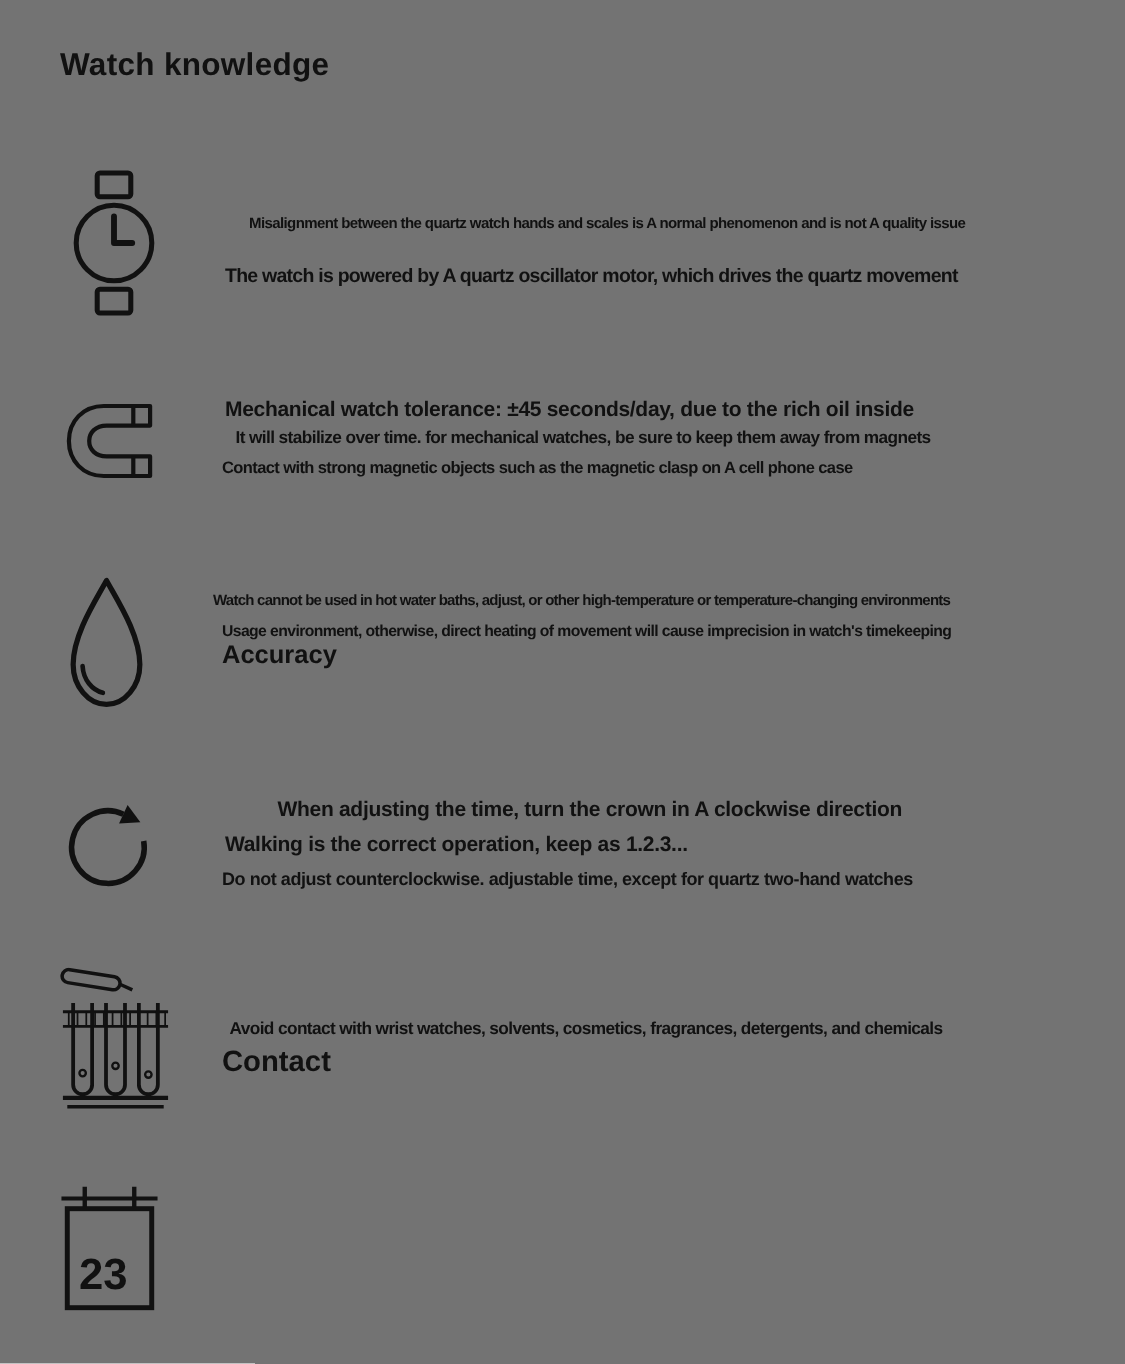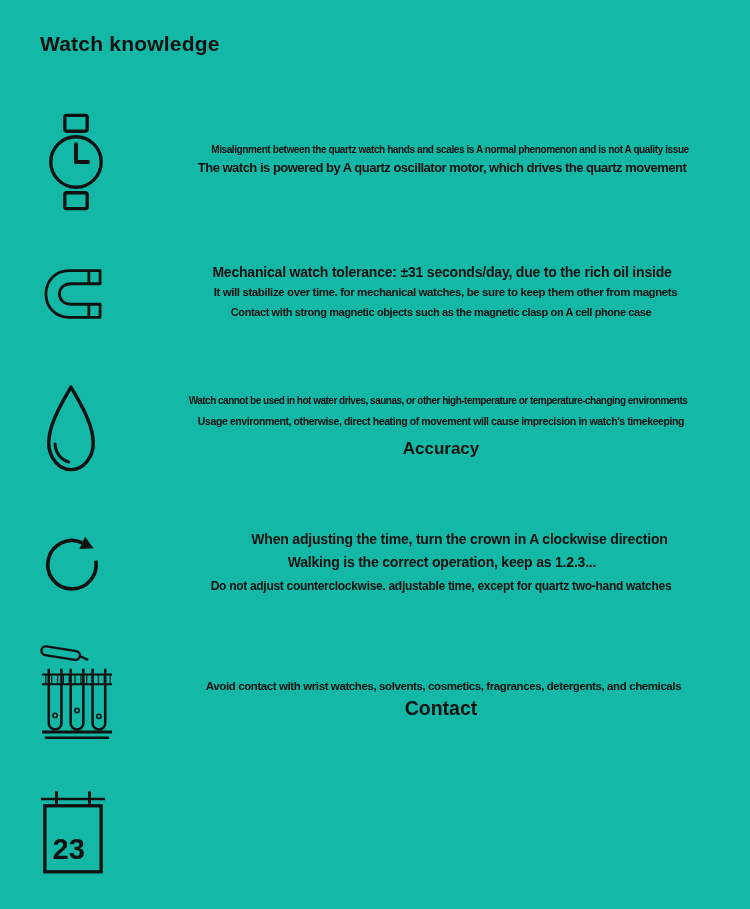--- a/index.html
+++ b/index.html
@@ -1,36 +1,36 @@
 <!DOCTYPE html>
 <html><head>
 <meta charset="utf-8">
 <style>
   * { margin: 0; padding: 0; box-sizing: border-box; }
   html, body { background: #ffffff; }
   .page {
     position: relative;
     width: 750px;
     height: 909px;
-    background: #14b8a6;
+    background: #737373;
     color: #111;
     font-family: "Liberation Sans", "DejaVu Sans", sans-serif;
     overflow: hidden;
   }
   .title {
     position: absolute;
     left: 40px;
     top: 32px;
     font-size: 21px;
     font-weight: bold;
     letter-spacing: 0.2px;
   }
   .sec { position: absolute; left: 0; width: 750px; }
   .icon { position: absolute; }
-  .lines { position: absolute; left: 148px; right: 16px; white-space: nowrap; text-align: center; }
+  .lines { position: absolute; left: 148px; right: 16px; white-space: nowrap; }
   .ln { font-weight: bold; white-space: nowrap; }
   svg { display: block; }
 </style>
 </head>
 <body>
 
 <div class="page">
 
   <h1 class="title">Watch knowledge</h1>
 
@@ -40,53 +40,53 @@
         <g fill="none" stroke="#111">
           <rect x="18" y="2" width="24" height="17" rx="2" stroke-width="3.6"></rect>
           <rect x="18" y="85" width="24" height="17" rx="2" stroke-width="3.6"></rect>
           <circle cx="30" cy="52" r="27" stroke-width="3.6"></circle>
           <path d="M30 52 V33 M30 52 H43" stroke-width="4.2" stroke-linecap="round"></path>
         </g>
       </svg>
     </div>
     <div class="lines" style="top:32px">
       <div class="ln" style="font-size:10px;letter-spacing:-0.4px;margin-left:18px">Misalignment between the quartz watch hands and scales is A normal phenomenon and is not A quality issue</div>
-      <div class="ln" style="font-size:13px;letter-spacing:-0.5px;margin-top:5px;margin-left:2px">The watch is powered by A quartz oscillator motor, which drives the quartz movement</div>
+      <div class="ln" style="font-size:13px;letter-spacing:-0.5px;margin-top:21px;margin-left:2px">The watch is powered by A quartz oscillator motor, which drives the quartz movement</div>
     </div>
   </section>
 
   <section class="sec" style="top:262px">
     <div class="icon" style="left:42px;top:4px">
       <svg width="62" height="56" viewBox="0 0 66 60" aria-hidden="true">
         <g fill="none" stroke="#111" stroke-width="3" stroke-linejoin="round">
           <path d="M62 5 H29 C14 5 4 16 4 30 C4 44 14 55 29 55 H62 V41 H31 C23 41 18.5 36 18.5 30 C18.5 24 23 19 31 19 H62 Z"></path>
           <path d="M50 5 V19 M50 41 V55"></path>
         </g>
       </svg>
     </div>
     <div class="lines" style="top:2px">
-      <div class="ln" style="font-size:14px;letter-spacing:-0.2px;margin-left:2px">Mechanical watch tolerance: ±31 seconds/day, due to the rich oil inside</div>
-      <div class="ln" style="font-size:11.5px;letter-spacing:-0.4px;margin-top:6px;margin-left:9px">It will stabilize over time. for mechanical watches, be sure to keep them other from magnets</div>
+      <div class="ln" style="font-size:14px;letter-spacing:-0.2px;margin-left:2px">Mechanical watch tolerance: ±45 seconds/day, due to the rich oil inside</div>
+      <div class="ln" style="font-size:11.5px;letter-spacing:-0.4px;margin-top:6px;margin-left:9px">It will stabilize over time. for mechanical watches, be sure to keep them away from magnets</div>
       <div class="ln" style="font-size:11px;letter-spacing:-0.4px;margin-top:8px">Contact with strong magnetic objects such as the magnetic clasp on A cell phone case</div>
     </div>
   </section>
 
   <section class="sec" style="top:383px">
     <div class="icon" style="left:42px;top:0">
       <svg width="58" height="93" viewBox="0 0 60 96" aria-hidden="true">
         <g fill="none" stroke="#111" stroke-linecap="round">
           <path d="M30 4 C23 17 7 41 7 62 C7 77 17.5 89.5 30 89.5 C42.5 89.5 53 77 53 62 C53 41 37 17 30 4 Z" stroke-width="3.6" stroke-linejoin="round"></path>
           <path d="M13.5 63 C14 72.5 20 79.5 27.5 81.5" stroke-width="3.2"></path>
         </g>
       </svg>
     </div>
     <div class="lines" style="top:12px">
-      <div class="ln" style="font-size:10px;letter-spacing:-0.5px;margin-left:-6px">Watch cannot be used in hot water drives, saunas, or other high-temperature or temperature-changing environments</div>
+      <div class="ln" style="font-size:10px;letter-spacing:-0.5px;margin-left:-6px">Watch cannot be used in hot water baths, adjust, or other high-temperature or temperature-changing environments</div>
       <div class="ln" style="font-size:10.5px;letter-spacing:-0.4px;margin-top:9px">Usage environment, otherwise, direct heating of movement will cause imprecision in watch's timekeeping</div>
-      <div class="ln" style="font-size:17px;margin-top:12px">Accuracy</div>
+      <div class="ln" style="font-size:17px;margin-top:0">Accuracy</div>
     </div>
   </section>
 
   <section class="sec" style="top:518px">
     <div class="icon" style="left:42px;top:4px">
       <svg width="60" height="74" viewBox="0 0 62 76" aria-hidden="true">
         <path d="M55.6 39.7 A25 25 0 1 1 41.6 21.3" fill="none" stroke="#111" stroke-width="3.8"></path>
         <polygon points="53.3,26.8 38.6,27.7 44.5,15.0" fill="#111"></polygon>
       </svg>
     </div>

